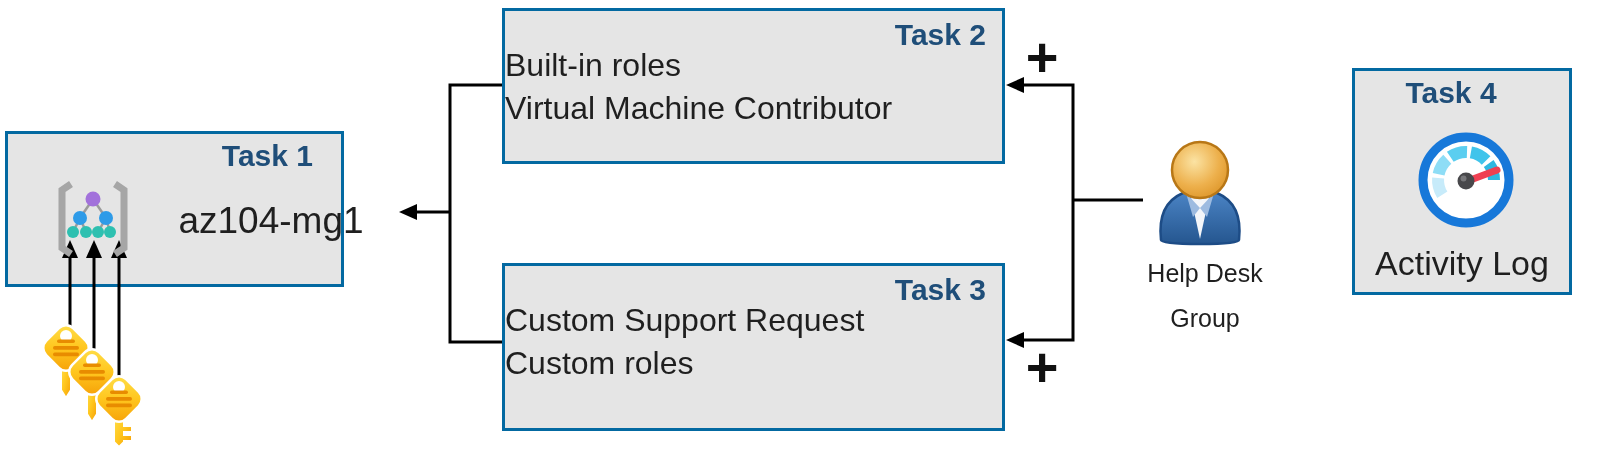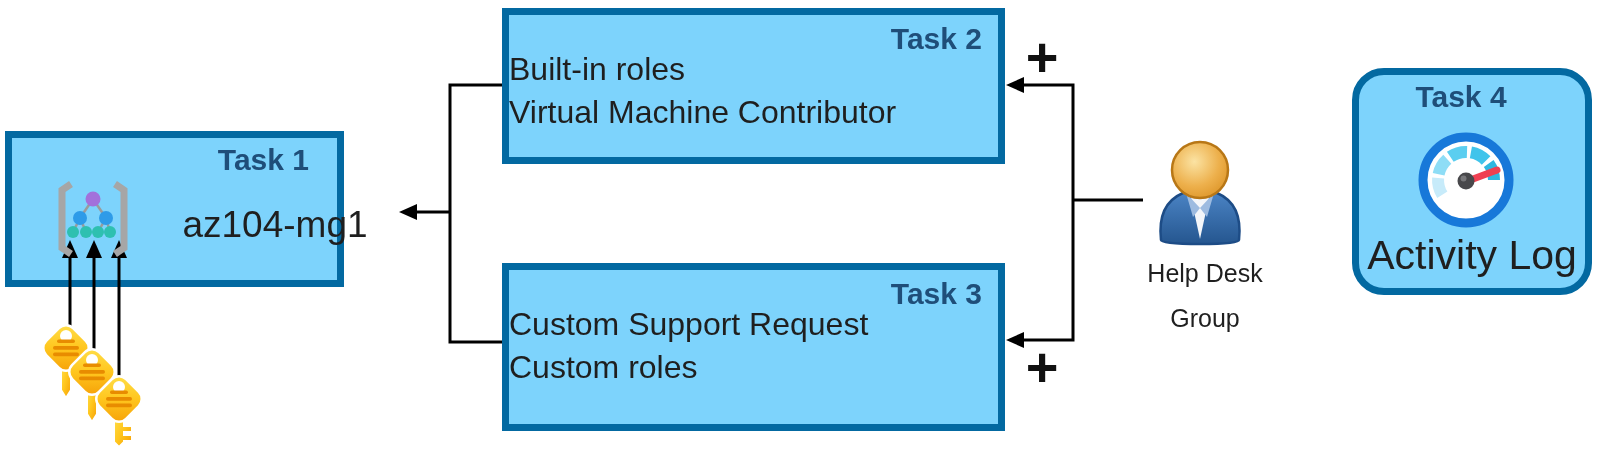--- a/index.html
+++ b/index.html
@@ -1,44 +1,44 @@
 <!DOCTYPE html>
 <html><head>
 <meta charset="utf-8">
 <style>
   html,body{margin:0;padding:0;background:#fff;}
   .canvas{
     position:relative;width:1606px;height:449px;background:#fff;overflow:hidden;
     font-family:"Liberation Sans","DejaVu Sans",sans-serif;color:#1f1f1f;
   }
   .box{
-    position:absolute;background:#7dd3fc;border:7px solid #0369a1;box-sizing:border-box;
+    position:absolute;background:#e5e5e5;border:3px solid #0369a1;box-sizing:border-box;
   }
   .task1{left:5px;top:131px;width:339px;height:156px;}
   .task2{left:502px;top:8px;width:503px;height:156px;}
   .task3{left:502px;top:263px;width:503px;height:168px;}
-  .task4{left:1352px;top:68px;width:240px;height:227px;border-radius:32px;}
+  .task4{left:1352px;top:68px;width:220px;height:227px;}
   .badge{
     position:absolute;font-weight:700;font-size:30px;color:#1F4E79;line-height:1.1;
     white-space:nowrap;
   }
   .badge-t1{top:5px;right:28px;}
   .badge-t2{top:7px;right:16px;}
   .badge-t3{top:7px;right:16px;}
   .badge-t4{top:5px;left:0;right:22px;text-align:center;}
   .box-lines{
     position:absolute;left:0;right:0;top:33px;text-align:left;
     font-size:32px;line-height:43px;color:#1f1f1f;
   }
   .t1-name{
     position:absolute;left:148px;top:66px;width:230px;text-align:center;
     font-size:37px;color:#1f1f1f;
   }
   .t4-label{
-    position:absolute;left:0;right:0;bottom:9px;text-align:center;font-size:41px;color:#1f1f1f;
+    position:absolute;left:0;right:0;bottom:9px;text-align:center;font-size:34px;color:#1f1f1f;
   }
   .plus{
     position:absolute;width:52px;text-align:center;font-size:56px;font-weight:700;
     line-height:1;color:#111;
   }
   .plus-top{left:1016px;top:29px;}
   .plus-bottom{left:1016px;top:339px;}
   .actor-label{
     position:absolute;left:1115px;top:251px;width:180px;text-align:center;
     font-size:25px;line-height:45px;color:#1f1f1f;

